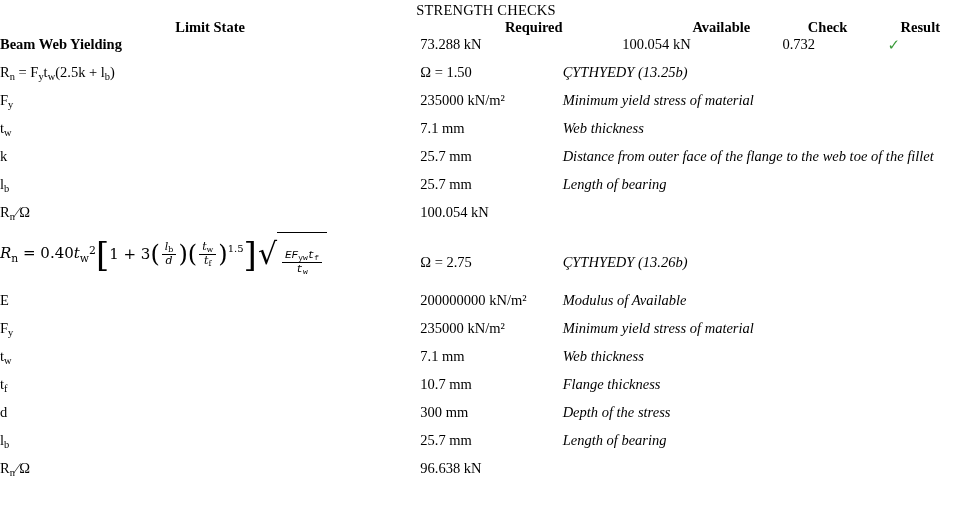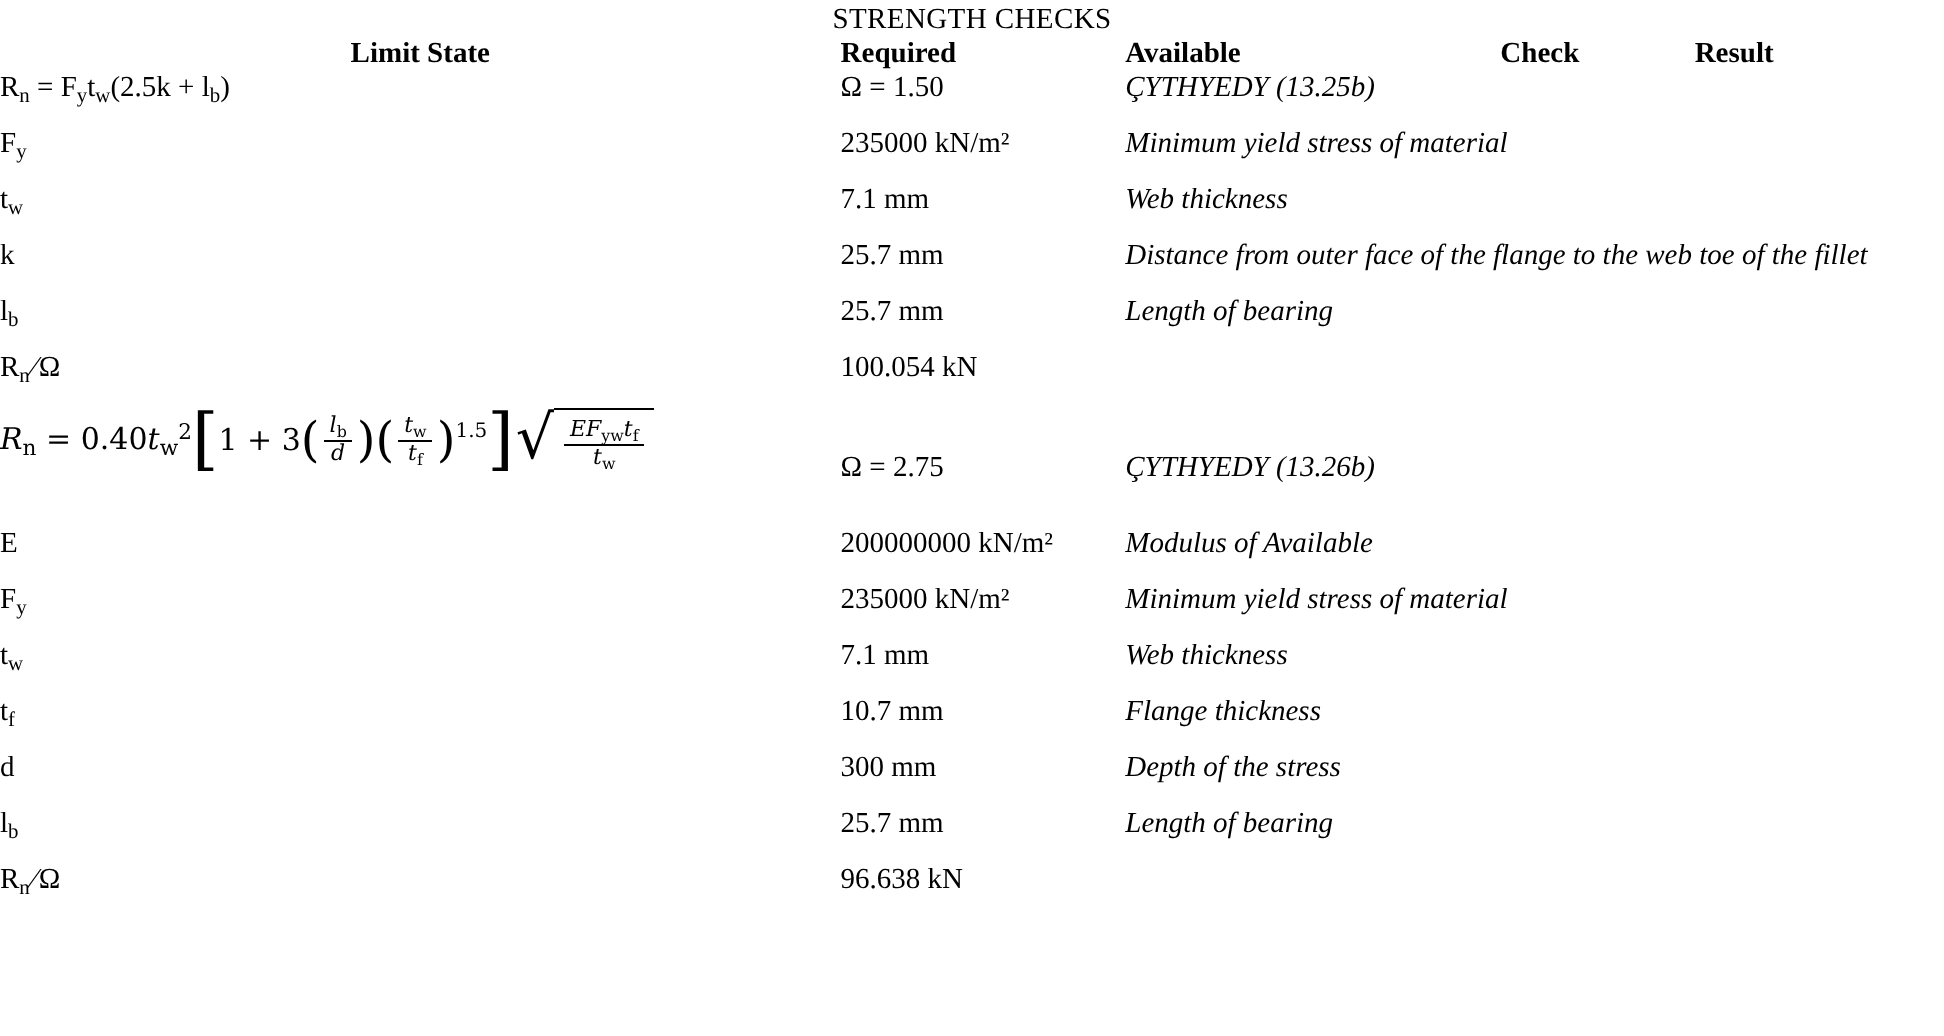--- a/index.html
+++ b/index.html
@@ -39,21 +39,21 @@
     padding: 0;
   }
   .col-limit   { width: 372px; }
   .col-req     { width: 126px; }
   .col-avail   { width: 166px; }
   .col-check   { width: 86px; }
   .col-result  { width: 82px; }
 
   .hdr {
     font-weight: bold;
-    text-align: left;
+    text-align: right;
     font-size: 14.5px;
     padding-bottom: 3px;
   }
   .hdr-limit { text-align: center; padding-left: 0; }
 
   .row-label {
     font-weight: bold;
     padding-left: 4px;
     white-space: nowrap;
   }
@@ -153,22 +153,23 @@
   .sqrt-sym {
     display: inline-block;
     font-size: 30px;
     line-height: 0.8;
     vertical-align: middle;
     font-family: "DejaVu Serif", serif;
   }
   .sqrt-body {
     display: inline-block;
     border-top: 1px solid #000;
-    padding: 4px 3px 0 3px;
-    vertical-align: middle;
+    padding: 16px 3px 0 3px;
+    vertical-align: middle;
+    font-family: Liberation Mono, monospace;
   }
   .exp15 {
     font-size: 10px;
     vertical-align: super;
   }
   .vmid { vertical-align: middle; }
 </style>
 </head>
 <body>
 
@@ -187,20 +188,27 @@
 
     <tbody>
         <tr>
       <td class="hdr hdr-limit">Limit State</td>
       <td class="hdr">Required</td>
       <td class="hdr">Available</td>
       <td class="hdr">Check</td>
       <td class="hdr">Result</td>
     </tr>
 
+    <tr class="std">
+      <td class="row-label">Beam Web Yielding</td>
+      <td class="num">73.288 kN</td>
+      <td class="num center">100.054 kN</td>
+      <td class="num center">0.732</td>
+      <td class="check-mark">✓</td>
+    </tr>
 
     <tr class="std">
       <td class="formula-cell">
         R<sub>n</sub> = F<sub>y</sub>t<sub>w</sub>(2.5k&nbsp;+&nbsp;l<sub>b</sub>)
       </td>
       <td class="num">Ω = 1.50</td>
       <td class="desc" colspan="3">ÇYTHYEDY (13.25b)</td>
     </tr>
 
     <tr class="std">

